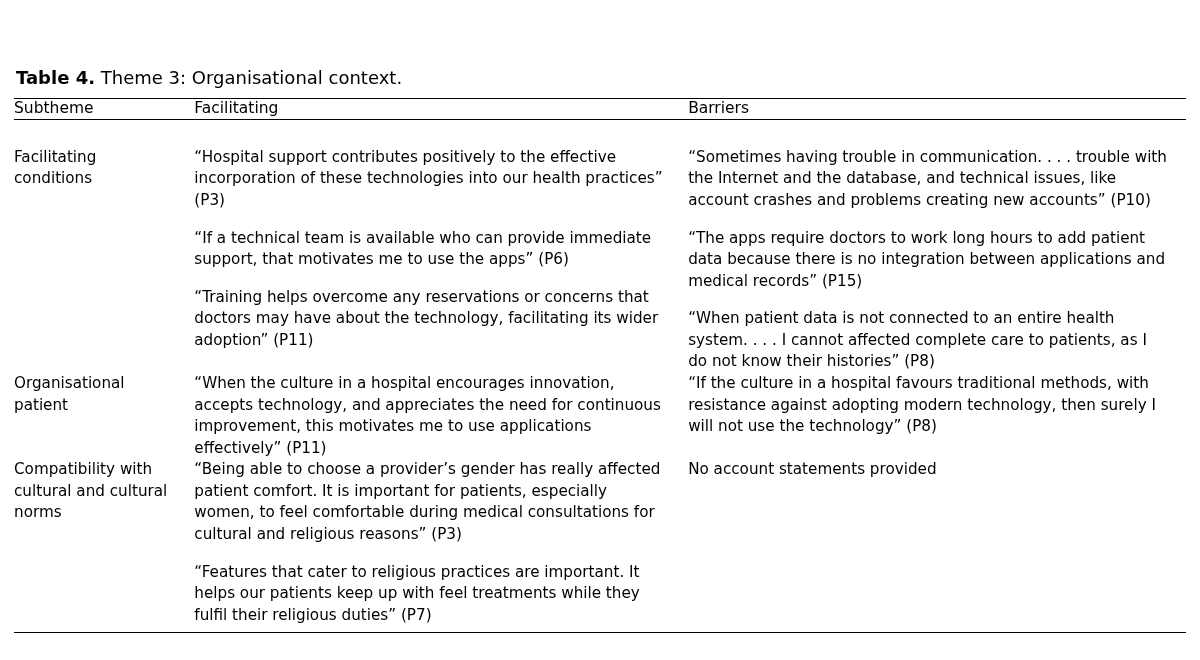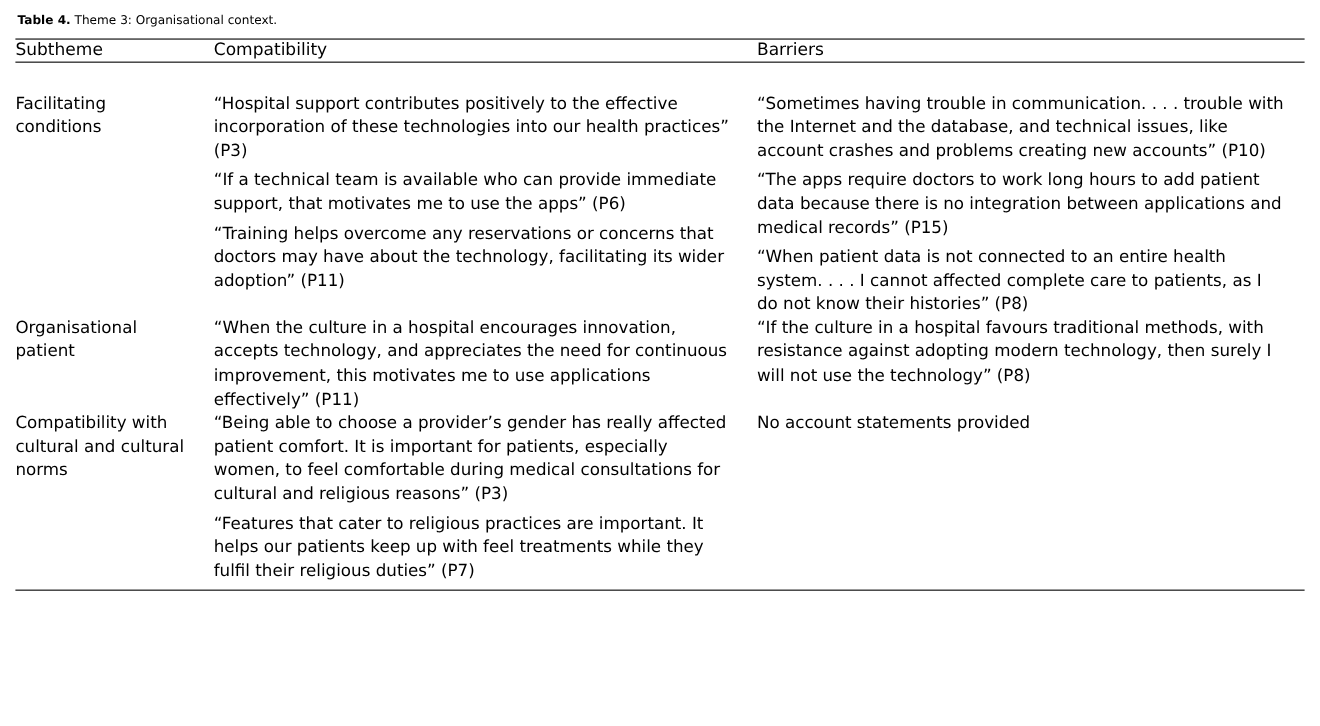--- a/index.html
+++ b/index.html
@@ -15,24 +15,25 @@
     overflow: hidden;
   }
   .page {
     position: relative;
     width: 1200px;
     height: 660px;
     box-sizing: border-box;
     padding: 0 14px;
   }
   .caption {
-    font-size: 11px;
+    font-size: 18px;
     line-height: 1.3;
-    padding: 12px 0 9px 2px;
+    padding: 22px 0 9px 2px;
     color: #000;
+    margin-top: 44px;
   }
   .caption .label {
     font-weight: bold;
   }
   .caption .text {
     font-weight: normal;
   }
   .rule-top {
     border-top: 1.6px solid #000;
   }
@@ -67,21 +68,21 @@
 
   tbody td {
     font-size: 15.2px;
     line-height: 1.42;
     padding: 10px 0 1px 0;
   }
   tbody td .cell { padding-right: 16px; }
   tbody tr.first td { padding-top: 27px; }
 
   .q { margin: 0; }
-  .q + .q { margin-top: 5px; }
+  .q + .q { margin-top: 16px; }
 
   .sub {
     font-size: 15.2px;
     line-height: 1.42;
   }
   .spacer-bottom { height: 6px; }
 </style>
 </head>
 <body>
 
@@ -99,21 +100,21 @@
       <col class="col-sub">
       <col class="col-fac">
       <col class="col-bar">
     </colgroup>
     <thead>
       <tr>
         <th>
             <div class="hcell">Subtheme</div>
           </th>
         <th>
-            <div class="hcell">Compatibility</div>
+            <div class="hcell">Facilitating</div>
           </th>
         <th>
             <div class="hcell">Barriers</div>
           </th>
       </tr>
     </thead>
   </table>
 
   <div class="rule-mid"></div>
 

